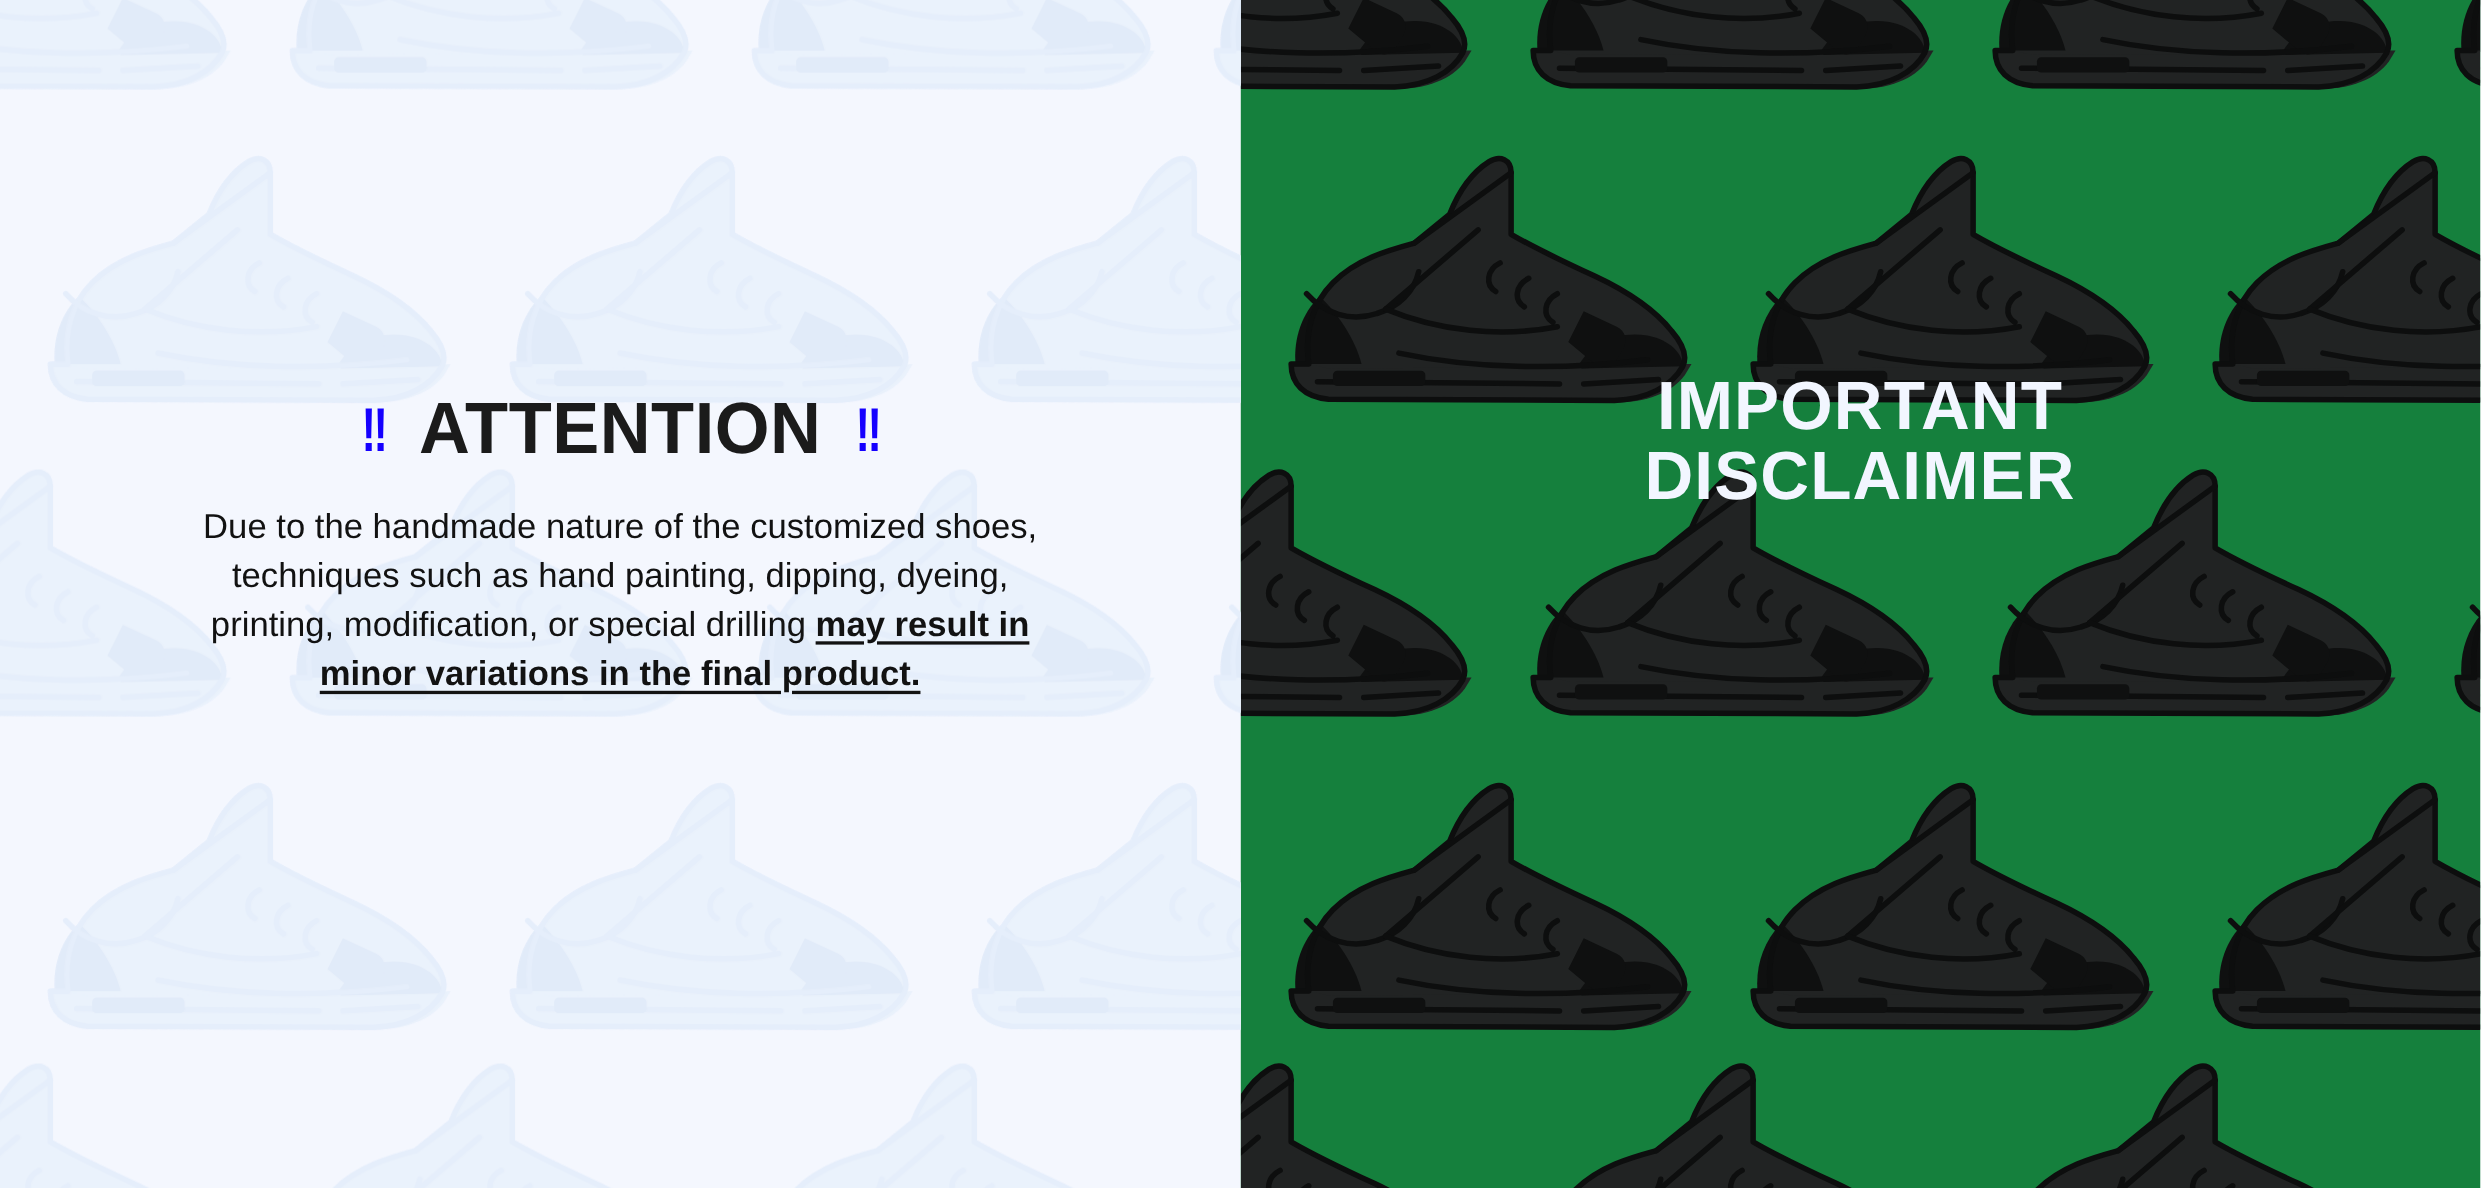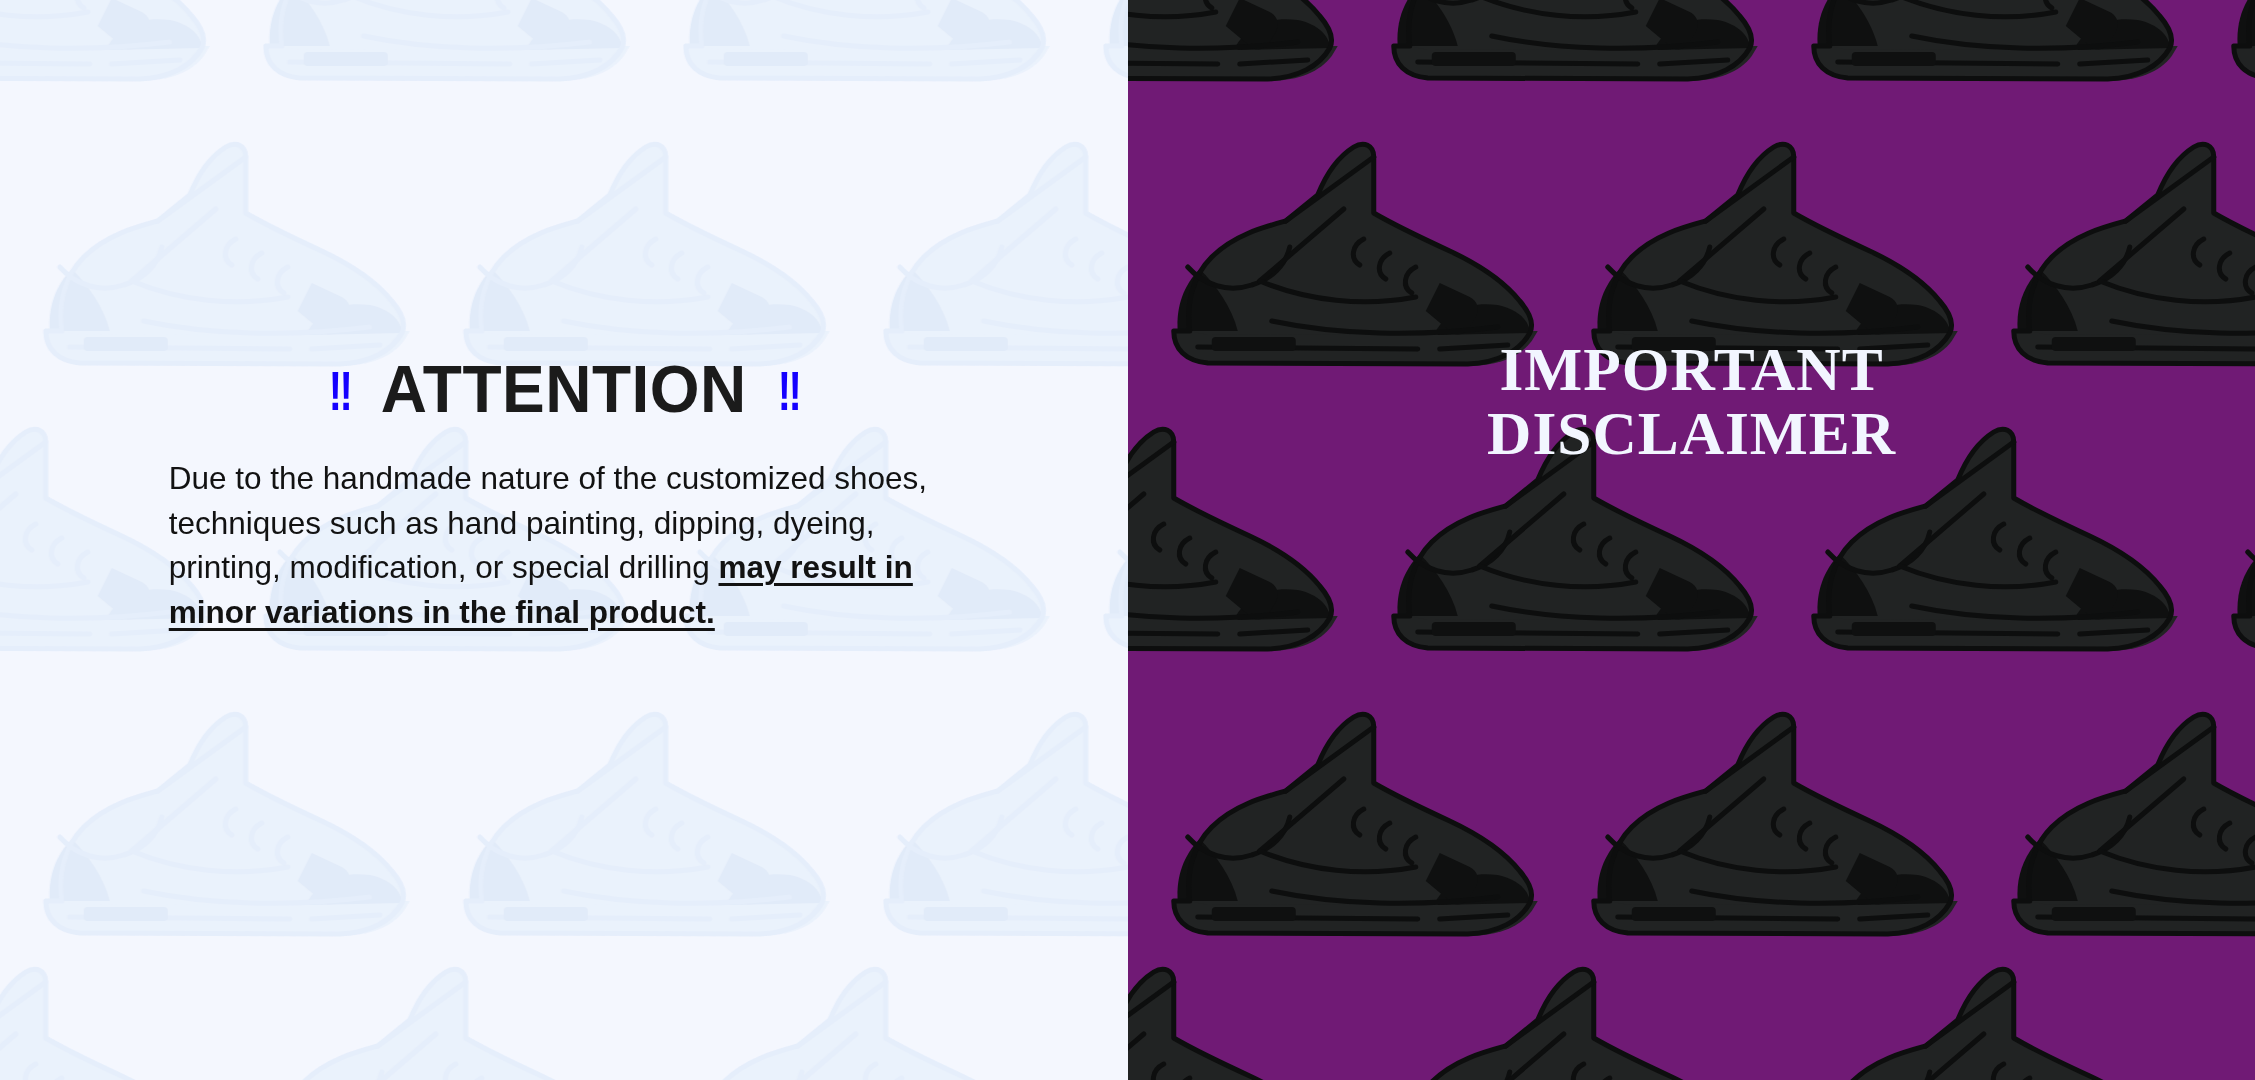--- a/index.html
+++ b/index.html
@@ -22,21 +22,21 @@
   .panel {
     position: relative;
     width: 1127.5px;
     height: 1080px;
     overflow: hidden;
     display: flex;
     flex-direction: column;
     align-items: center;
   }
   .panel--light { background: #f4f7fe; }
-  .panel--dark  { background: #701a75; font-family: Liberation Serif, serif; }
+  .panel--dark  { background: #15803d; }
 
   
   .wallpaper {
     position: absolute;
     inset: 0;
     pointer-events: none;
   }
   .wallpaper svg { display: block; width: 100%; height: 100%; }
 
   
@@ -86,20 +86,21 @@
     font-size: 62px;
     color: #f2f6ff;
     line-height: 1.03;
     letter-spacing: 1px;
     transform: scaleX(0.99);
   }
 
   
   .body-copy {
     margin: 0;
+    text-align: center;
     font-weight: 400;
     line-height: 1.42;
   }
   .body-copy--light {
     margin-top: 34px;
     width: 790px;
     font-size: 31.5px;
     color: #121212;
   }
   .body-copy--dark {

